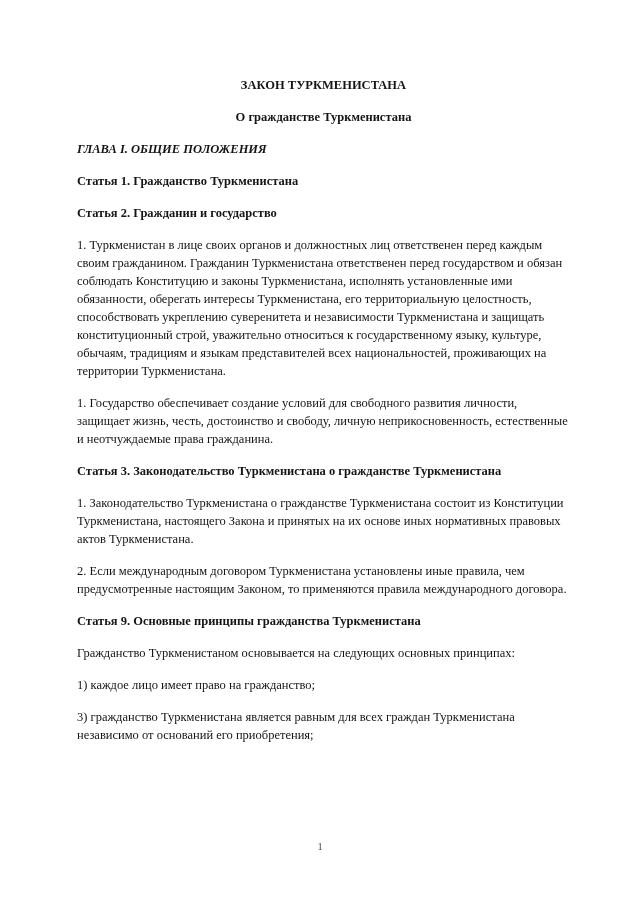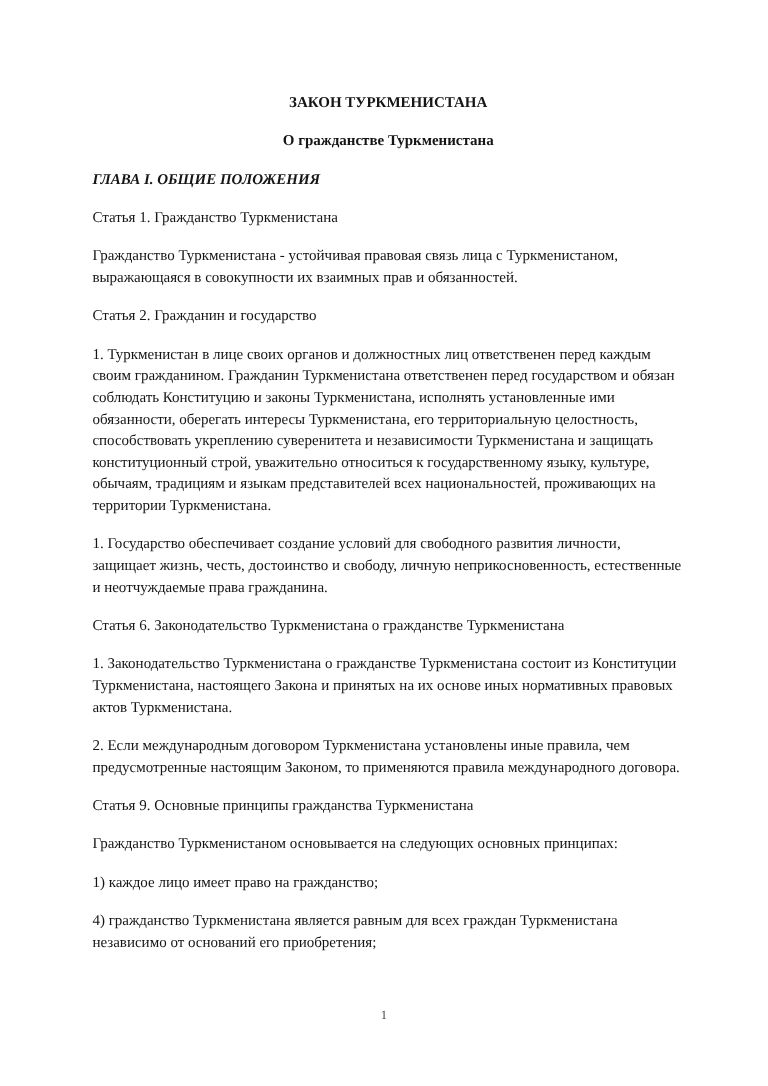--- a/index.html
+++ b/index.html
@@ -25,21 +25,21 @@
     text-align: center;
     font-weight: bold;
     margin: 0 0 14px 0;
   }
   .chapter-heading {
     font-weight: bold;
     margin: 0 0 14px 0;
     font-style: italic;
   }
   .article-heading {
-    font-weight: normal;
+    font-weight: bold;
     margin: 10px 0 14px 0;
   }
   p.para {
     margin: 0 0 14px 0;
   }
   .page-number {
     position: absolute;
     top: 841px;
     left: 0;
     width: 100%;
@@ -55,37 +55,36 @@
 <div class="page">
 
   <div class="doc-title">ЗАКОН ТУРКМЕНИСТАНА</div>
 
   <div class="doc-subtitle">О гражданстве Туркменистана</div>
 
   <div class="chapter-heading">ГЛАВА I. ОБЩИЕ ПОЛОЖЕНИЯ</div>
 
   <div class="article">
     <div class="article-heading">Статья 1. Гражданство Туркменистана</div>
-    <p class="para">Гражданство Туркменистана - устойчивая правовая связь лица с Туркменистаном, выражающаяся в совокупности их взаимных прав и обязанностей.</p>
   </div>
 
   <div class="article">
     <div class="article-heading">Статья 2. Гражданин и государство</div>
     <p class="para">1. Туркменистан в лице своих органов и должностных лиц ответственен перед каждым своим гражданином. Гражданин Туркменистана ответственен перед государством и обязан соблюдать Конституцию и законы Туркменистана, исполнять установленные ими обязанности, оберегать интересы Туркменистана, его территориальную целостность, способствовать укреплению суверенитета и независимости Туркменистана и защищать конституционный строй, уважительно относиться к государственному языку, культуре, обычаям, традициям и языкам представителей всех национальностей, проживающих на территории Туркменистана.</p>
     <p class="para">1. Государство обеспечивает создание условий для свободного развития личности, защищает жизнь, честь, достоинство и свободу, личную неприкосновенность, естественные и неотчуждаемые права гражданина.</p>
   </div>
 
   <div class="article">
-    <div class="article-heading">Статья 6. Законодательство Туркменистана о гражданстве Туркменистана</div>
+    <div class="article-heading">Статья 3. Законодательство Туркменистана о гражданстве Туркменистана</div>
     <p class="para">1. Законодательство Туркменистана о гражданстве Туркменистана состоит из Конституции Туркменистана, настоящего Закона и принятых на их основе иных нормативных правовых актов Туркменистана.</p>
     <p class="para">2. Если международным договором Туркменистана установлены иные правила, чем предусмотренные настоящим Законом, то применяются правила международного договора.</p>
   </div>
 
   <div class="article">
     <div class="article-heading">Статья 9. Основные принципы гражданства Туркменистана</div>
     <p class="para">Гражданство Туркменистаном основывается на следующих основных принципах:</p>
     <p class="para">1) каждое лицо имеет право на гражданство;</p>
-    <p class="para">4) гражданство Туркменистана является равным для всех граждан Туркменистана независимо от оснований его приобретения;</p>
+    <p class="para">3) гражданство Туркменистана является равным для всех граждан Туркменистана независимо от оснований его приобретения;</p>
   </div>
 
   <div class="page-number">1</div>
 
 </div>
 
 </body></html>

